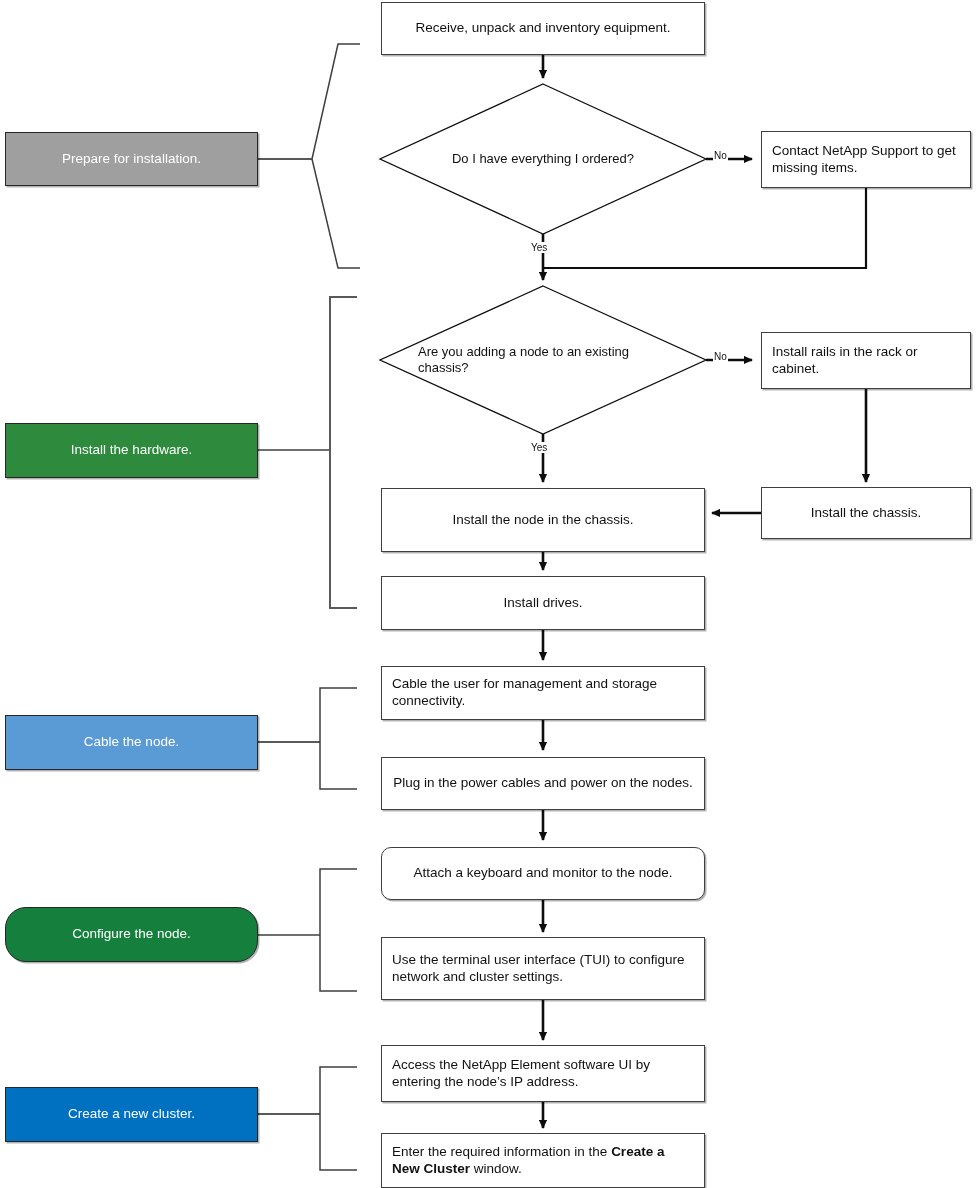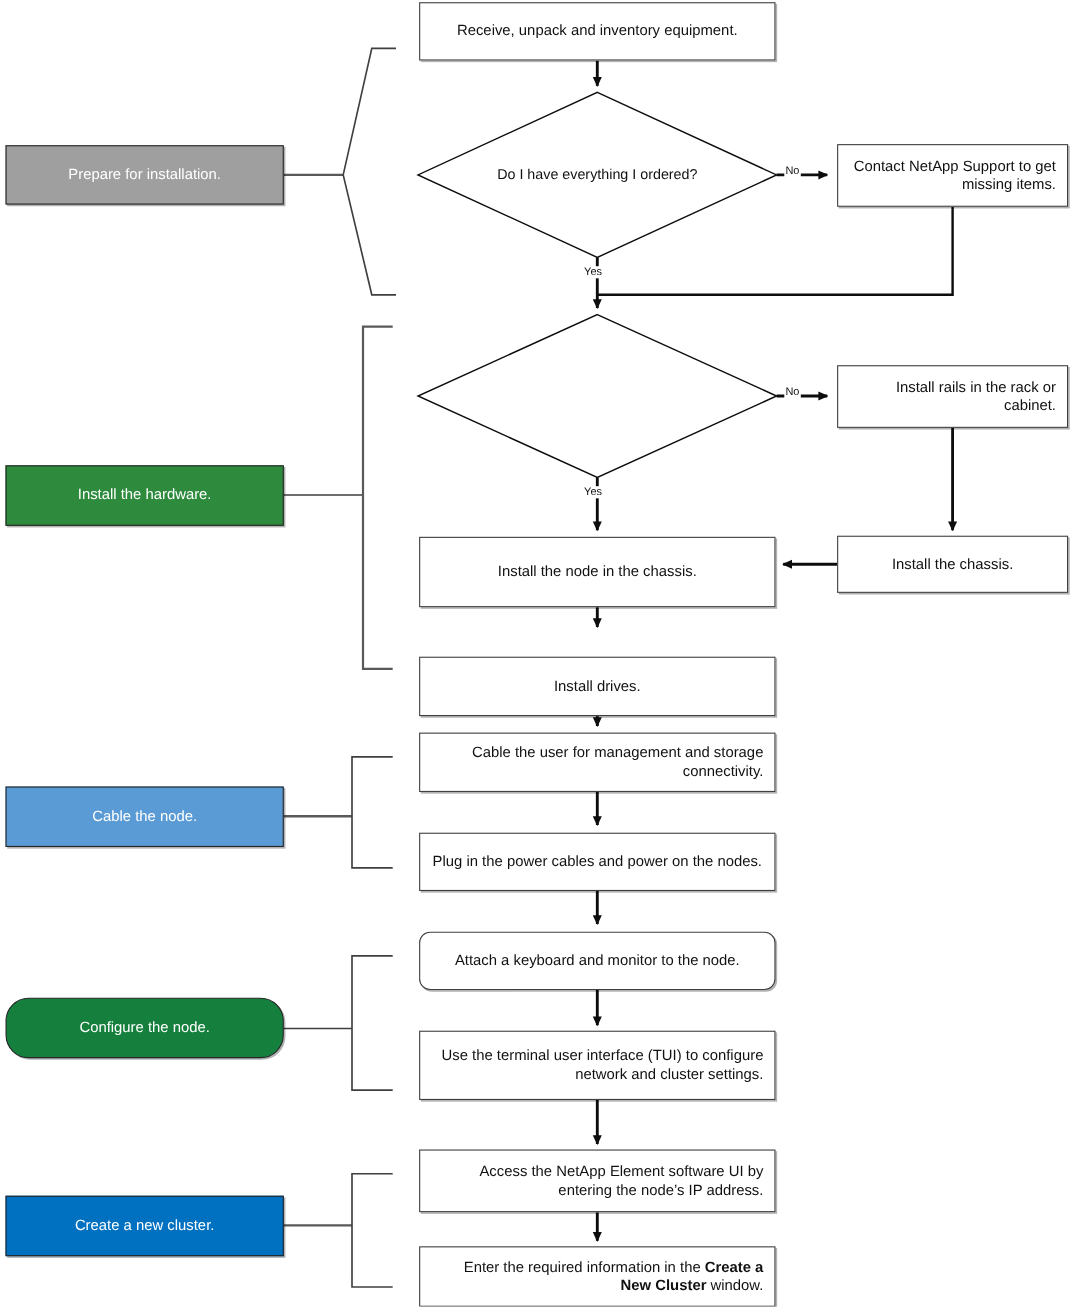--- a/index.html
+++ b/index.html
@@ -24,21 +24,21 @@
     width: 980px;
     height: 1188px;
     pointer-events: none;
   }
   .node {
     position: absolute;
     box-sizing: border-box;
     display: flex;
     align-items: center;
     justify-content: center;
-    text-align: right;
+    text-align: left;
     line-height: 1.25;
     font-size: 13.5px;
     color: #111111;
   }
   .proc {
     border: 1px solid #3f3f3f;
     background: #ffffff;
     box-shadow: 1.5px 1.5px 0 rgba(0,0,0,0.30);
     padding: 4px 10px;
   }
@@ -178,21 +178,21 @@
   </div>
 
   <div class="node proc" style="left:761px; top:487px; width:210px; height:52px;">
     <span>Install the chassis.</span>
   </div>
 
   <div class="node proc" style="left:381px; top:488px; width:324px; height:64px;">
     <span>Install the node in the chassis.</span>
   </div>
 
-  <div class="node proc" style="left:381px; top:576px; width:324px; height:54px;margin-top:21px;">
+  <div class="node proc" style="left:381px; top:576px; width:324px; height:54px;">
     <span>Install drives.</span>
   </div>
 
   <div class="node proc" style="left:381px; top:666px; width:324px; height:54px;">
     <span>Cable the user for management and storage connectivity.</span>
   </div>
 
   <div class="node proc" style="left:381px; top:757px; width:324px; height:53px;">
     <span>Plug in the power cables and power on the nodes.</span>
   </div>
@@ -212,19 +212,22 @@
   <div class="node proc" style="left:381px; top:1133px; width:324px; height:55px;">
     <span>
       <span>Enter the required information in the </span><b>Create a New Cluster</b><span> window.</span>
     </span>
   </div>
 
   <div class="node decision" style="left:400px; top:134px; width:286px; height:50px;">
     <span class="dtext">Do I have everything I ordered?</span>
   </div>
 
+  <div class="node decision" style="left:418px; top:333px; width:250px; height:54px;">
+    <span class="dtext">Are you adding a node to an existing chassis?</span>
+  </div>
 
   <div class="edge-label" style="left:713px; top:150px;">No</div>
   <div class="edge-label" style="left:530px; top:242px;">Yes</div>
   <div class="edge-label" style="left:713px; top:351px;">No</div>
   <div class="edge-label" style="left:530px; top:442px;">Yes</div>
 
 </div>
 
 </body></html>

